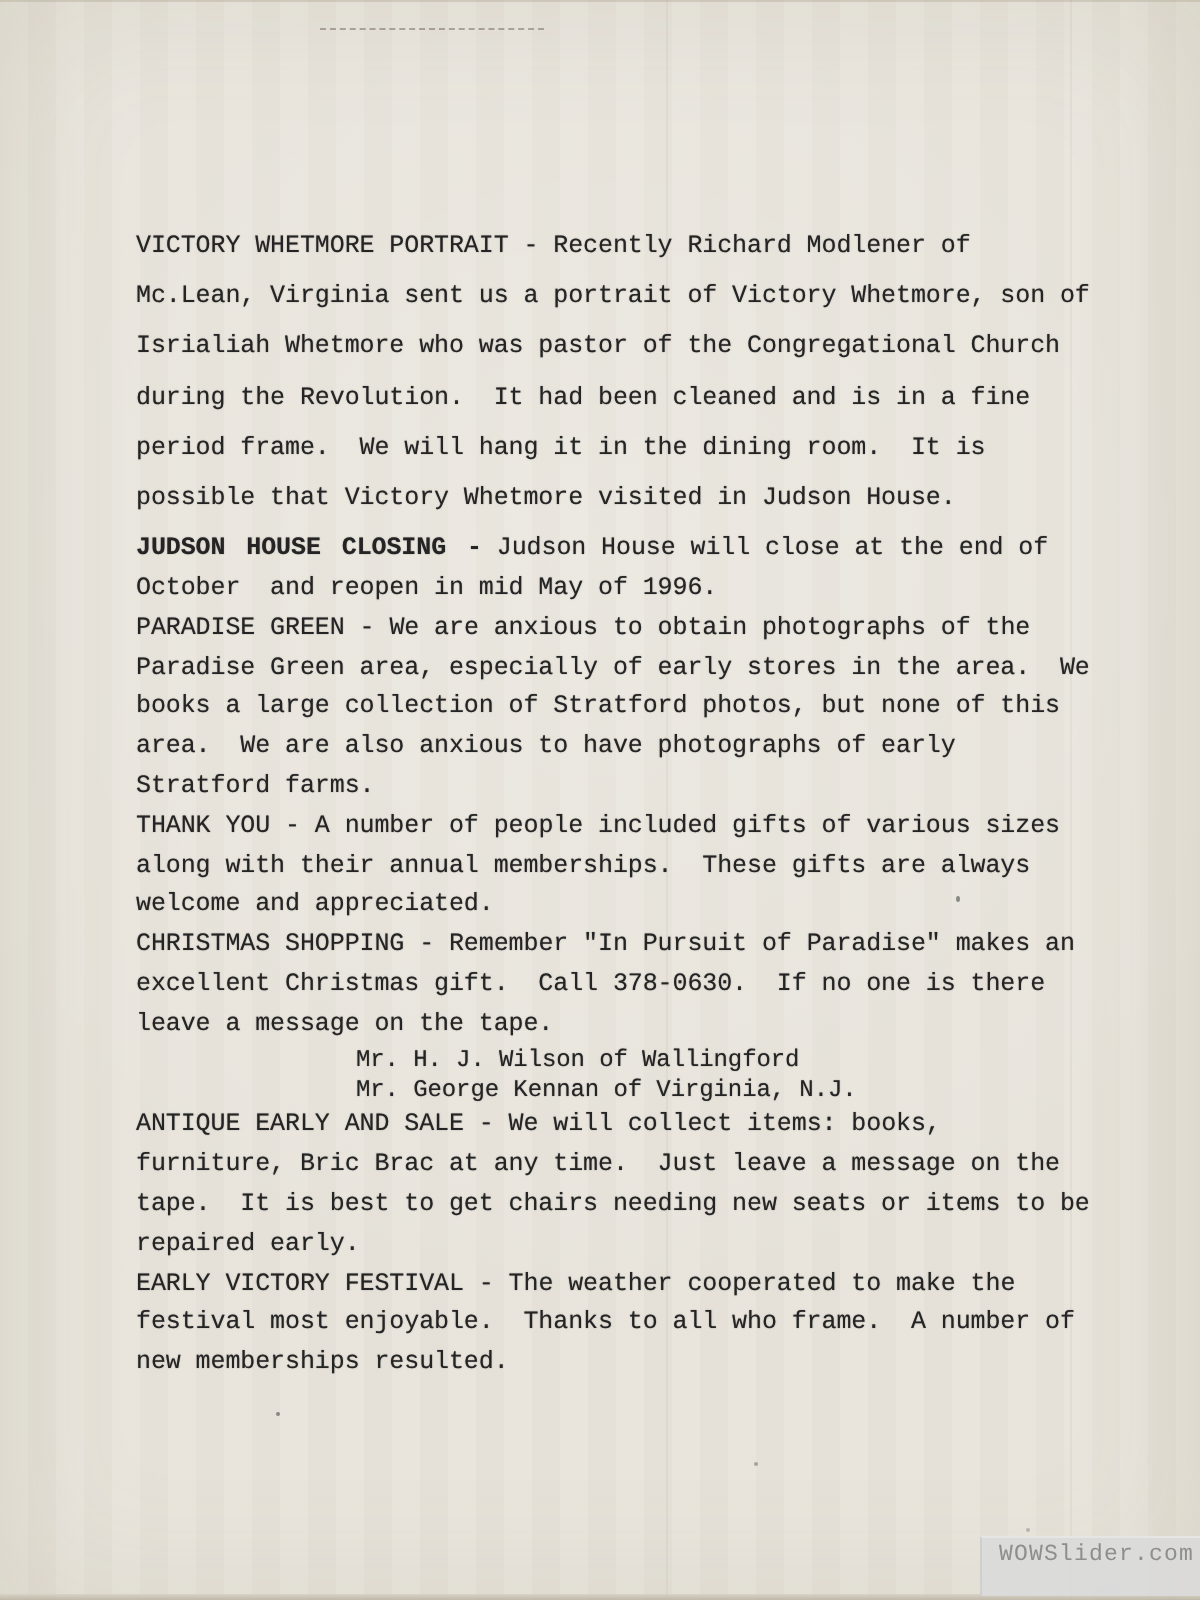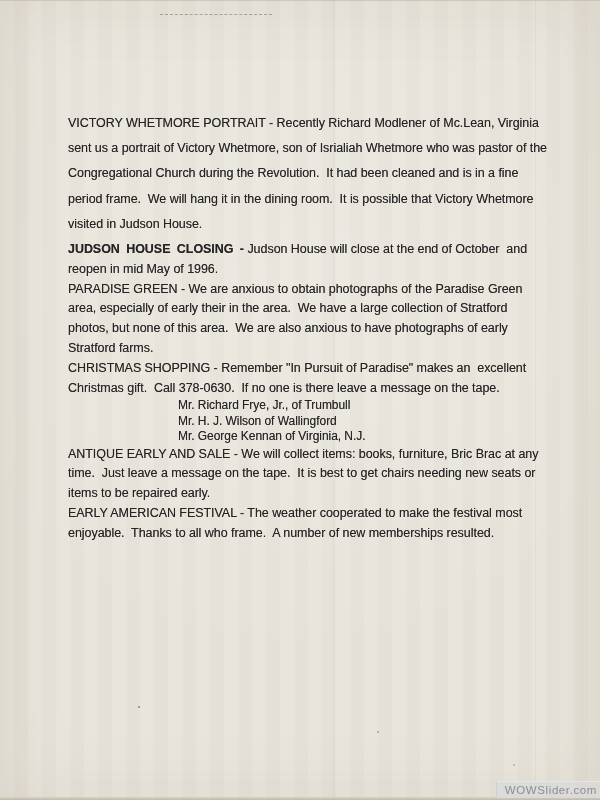--- a/index.html
+++ b/index.html
@@ -1,15 +1,15 @@
 <!DOCTYPE html>
 <html><head>
 <meta charset="utf-8">
 <style>
-  * { box-sizing: border-box; }
+  * { box-sizing: border-box; font-family: Liberation Mono, monospace; }
   html, body { margin: 0; padding: 0; }
   body {
     width: 600px; height: 800px; overflow: hidden; position: relative;
     font-family: "Liberation Sans", sans-serif;
   }
 
   
   .scan-page {
     position: absolute; inset: 0;
     background:
@@ -43,21 +43,21 @@
   .bottom-edge { position: absolute; bottom: 0; left: 0; right: 0; height: 3px;
     background: linear-gradient(180deg, #d6d0c2 0%, #b4ad9c 100%); opacity: 0.75; }
   .speck { position: absolute; background: rgba(60,60,60,0.55); border-radius: 50%; }
   .speck-a { left: 478px; top: 448px; width: 2px; height: 3px; }
   .speck-b { left: 138px; top: 706px; width: 2px; height: 2px; }
   .speck-c { left: 377px; top: 731px; width: 2px; height: 2px; opacity: .7; }
   .speck-d { left: 513px; top: 764px; width: 2px; height: 2px; opacity: .5; }
 
   
   .watermark {
-    position: absolute; right: 0; bottom: 2px; height: 17px;
+    position: absolute; right: 0; bottom: 2px; height: 30px;
     background: rgba(218,218,218,0.92);
     border-left: 1px solid #cfcfcf; border-top: 1px solid #e6e6e6;
     color: #8e8e8e; font-size: 11.5px; line-height: 17px;
     padding: 0 3px 0 8px; letter-spacing: 0.6px;
     cursor: pointer;
   }
 </style>
 </head>
 <body>
 
@@ -67,36 +67,36 @@
   <div class="top-dots"></div>
   <div class="seam seam-1"></div>
   <div class="seam seam-2"></div>
 
   <div class="content">
 
     <p class="lead"><span class="head">VICTORY WHETMORE PORTRAIT -</span> <span>Recently Richard Modlener of Mc.Lean, Virginia sent us a portrait of Victory Whetmore, son of Isrialiah Whetmore who was pastor of the Congregational Church during the Revolution.  It had been cleaned and is in a fine period frame.  We will hang it in the dining room.  It is possible that Victory Whetmore visited in Judson House.</span></p>
 
     <p class="std"><span class="head head-bold">JUDSON HOUSE CLOSING -</span> <span>Judson House will close at the end of October  and reopen in mid May of 1996.</span></p>
 
-    <p class="std"><span class="head">PARADISE GREEN -</span> <span>We are anxious to obtain photographs of the Paradise Green area, especially of early their in the area.  We have a large collection of Stratford photos, but none of this area.  We are also anxious to have photographs of early Stratford farms.</span></p>
+    <p class="std"><span class="head">PARADISE GREEN -</span> <span>We are anxious to obtain photographs of the Paradise Green area, especially of early stores in the area.  We books a large collection of Stratford photos, but none of this area.  We are also anxious to have photographs of early Stratford farms.</span></p>
 
+    <p class="std"><span class="head">THANK YOU -</span> <span>A number of people included gifts of various sizes along with their annual memberships.  These gifts are always welcome and appreciated.</span></p>
 
 
     <p class="std"><span class="head">CHRISTMAS SHOPPING -</span> <span>Remember "In Pursuit of Paradise" makes an  excellent Christmas gift.  Call 378-0630.  If no one is there leave a message on the tape.</span></p>
 
 
     <div class="members">
-      <div>Mr. Richard Frye, Jr., of Trumbull</div>
       <div>Mr. H. J. Wilson of Wallingford</div>
       <div>Mr. George Kennan of Virginia, N.J.</div>
     </div>
 
     <p class="std"><span class="head">ANTIQUE EARLY AND SALE -</span> <span>We will collect items: books, furniture, Bric Brac at any time.  Just leave a message on the tape.  It is best to get chairs needing new seats or items to be repaired early.</span></p>
 
-    <p class="std"><span class="head">EARLY AMERICAN FESTIVAL -</span> <span>The weather cooperated to make the festival most enjoyable.  Thanks to all who frame.  A number of new memberships resulted.</span></p>
+    <p class="std"><span class="head">EARLY VICTORY FESTIVAL -</span> <span>The weather cooperated to make the festival most enjoyable.  Thanks to all who frame.  A number of new memberships resulted.</span></p>
 
   </div>
 
   <div class="speck speck-a"></div>
   <div class="speck speck-b"></div>
   <div class="speck speck-c"></div>
   <div class="speck speck-d"></div>
 
   <div class="bottom-edge"></div>
 

